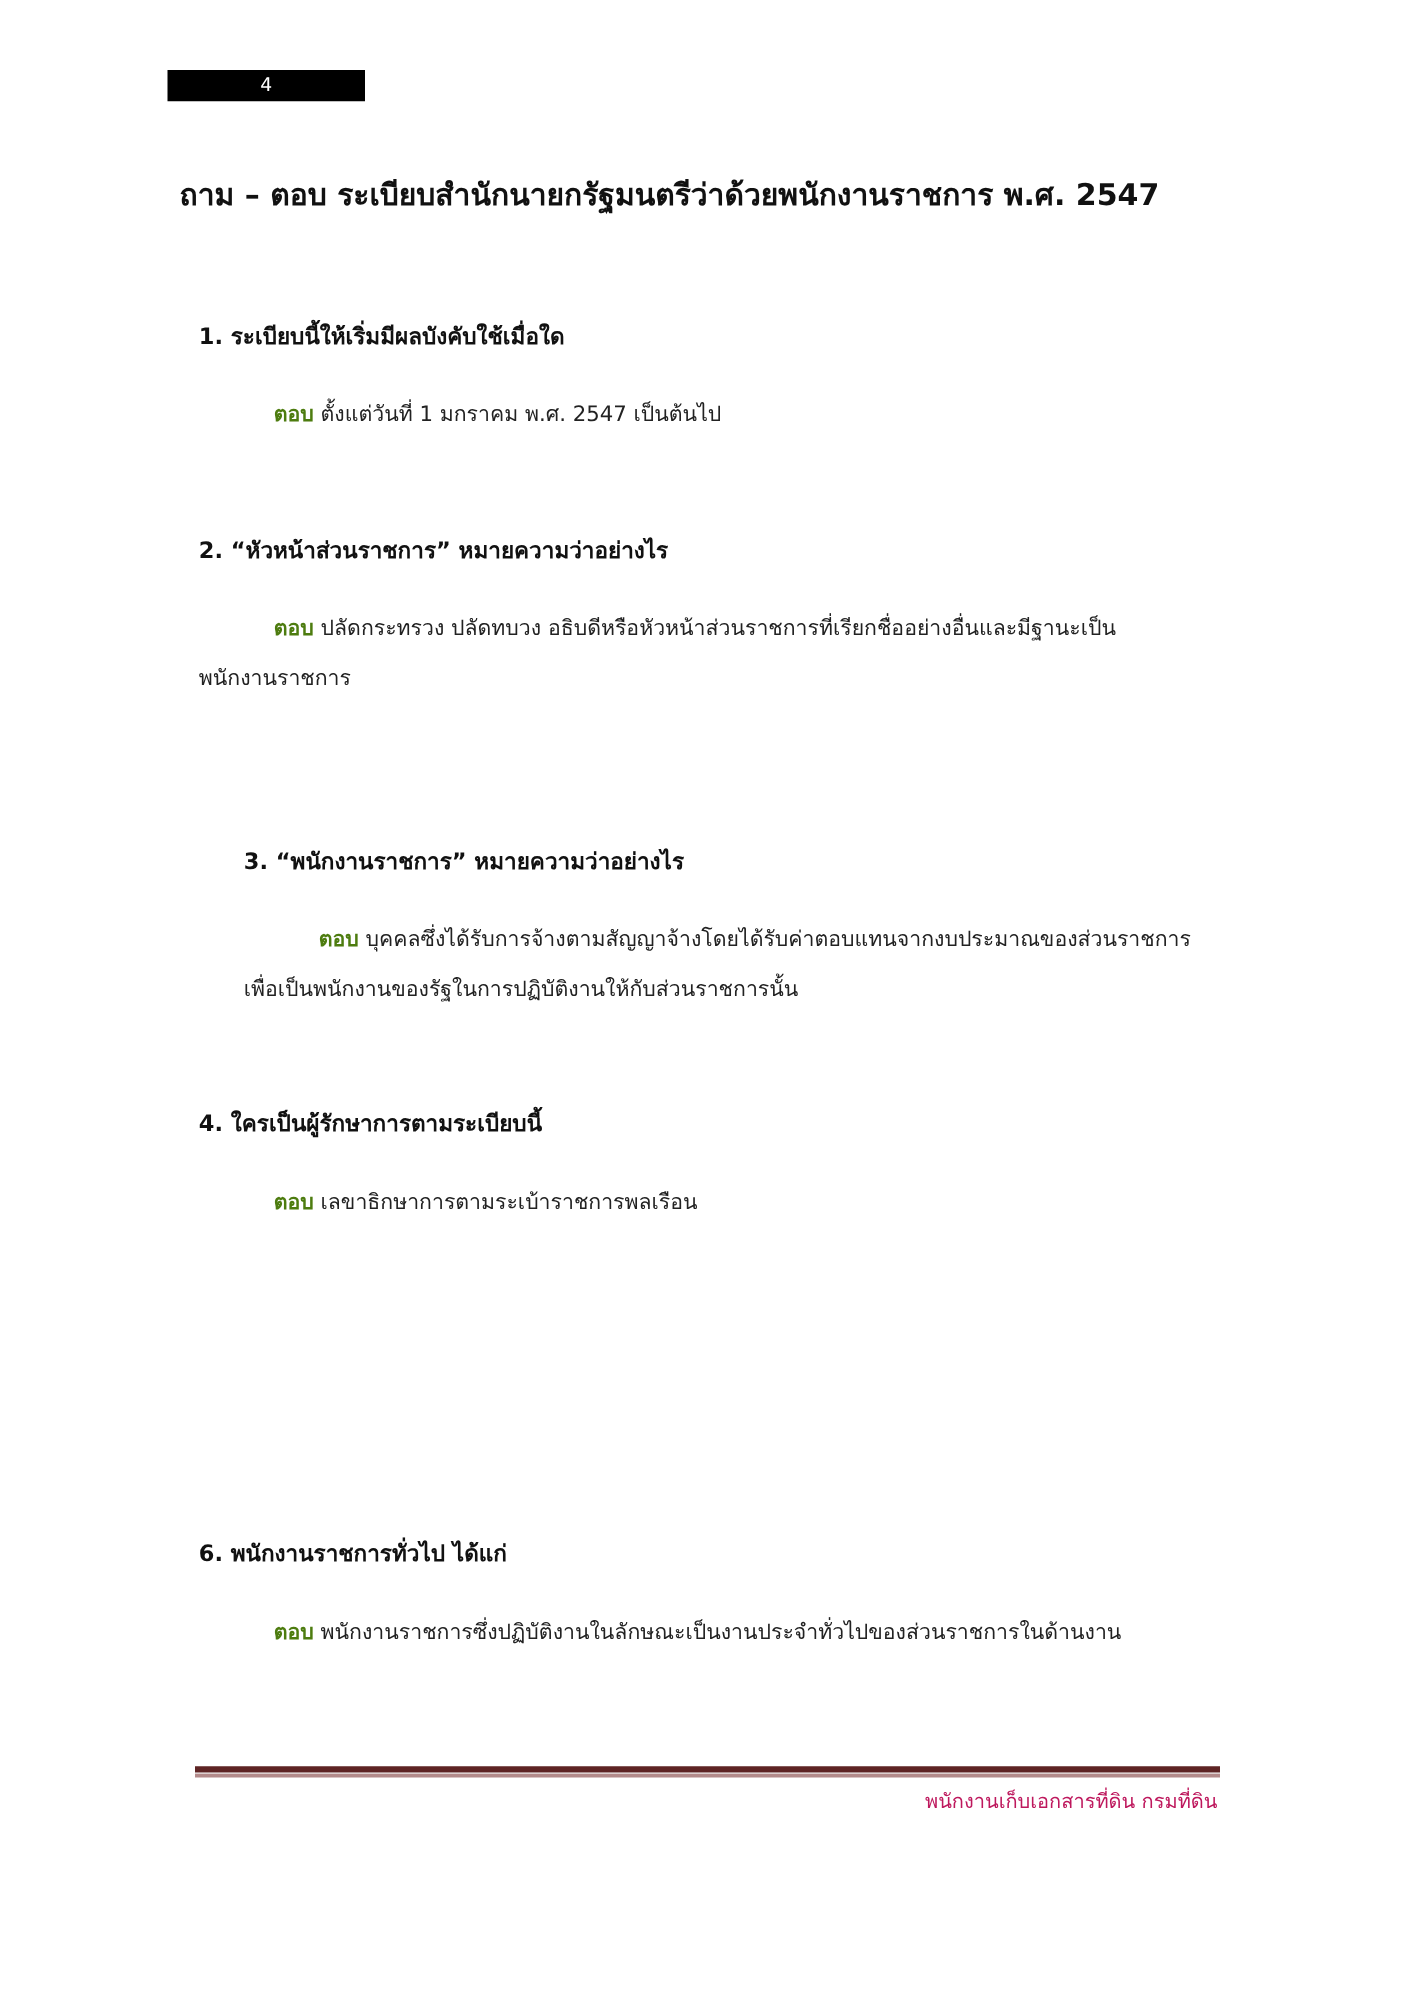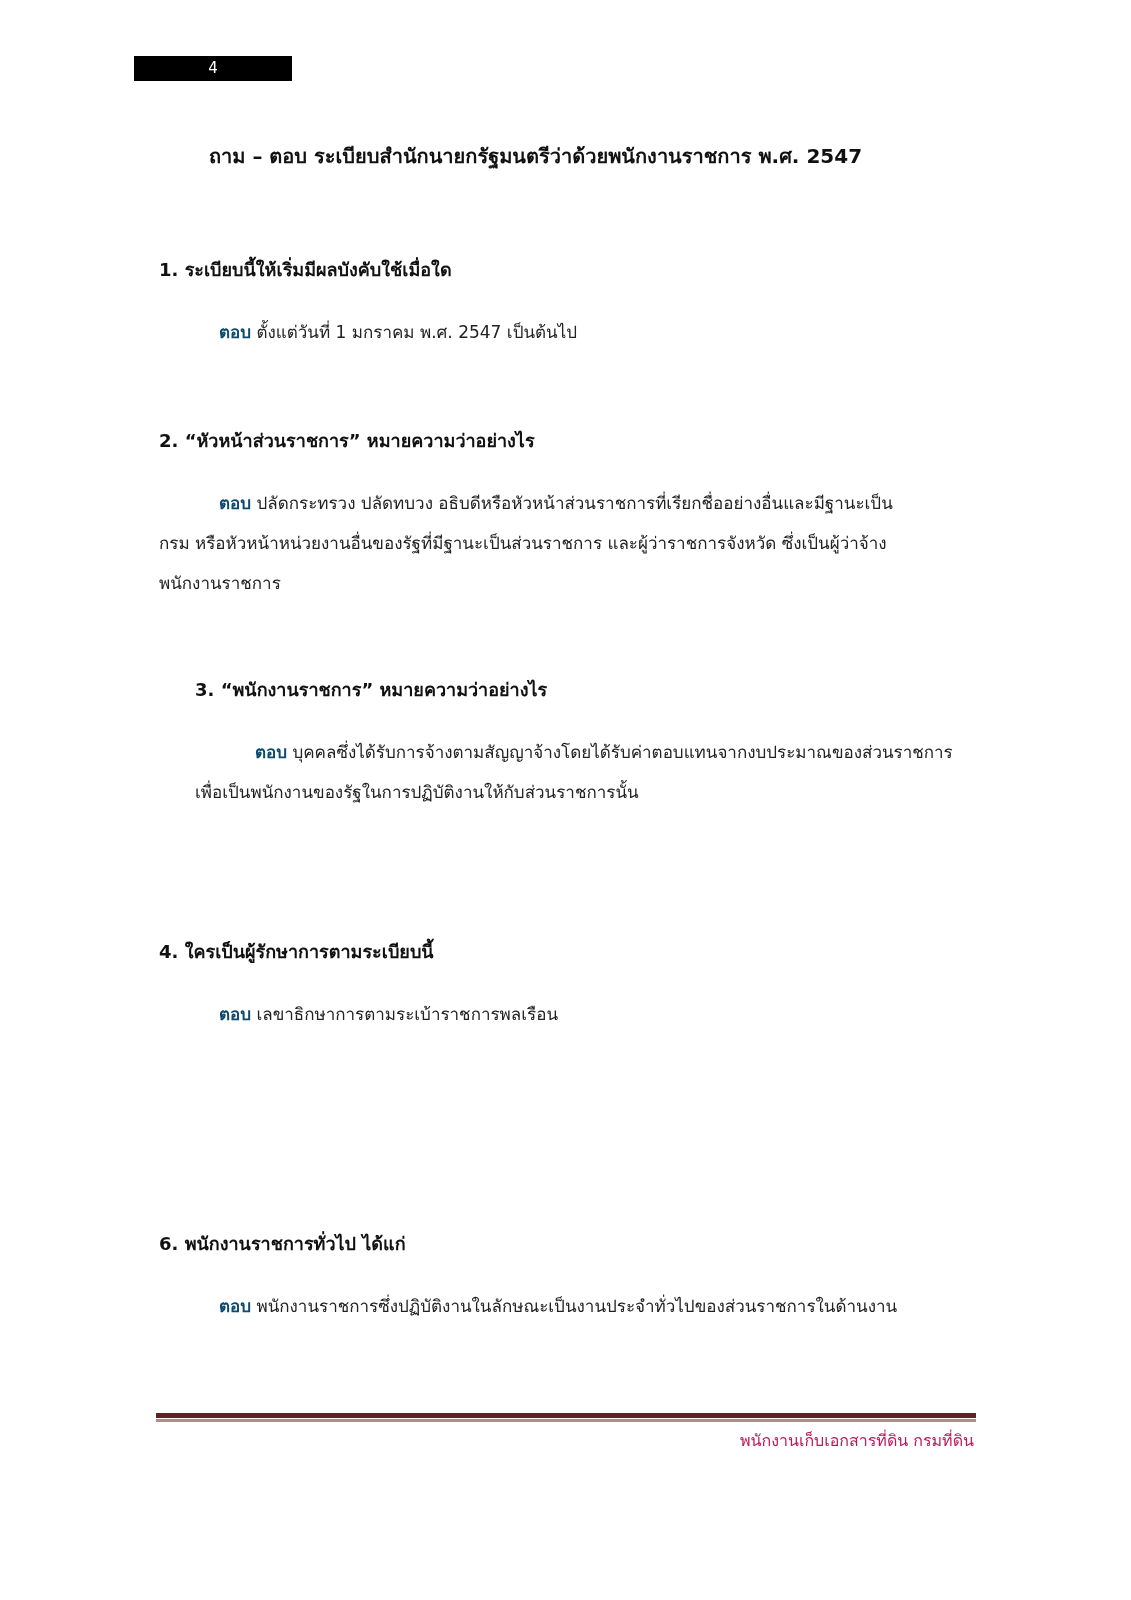--- a/index.html
+++ b/index.html
@@ -26,21 +26,21 @@
       font-size: 15px;
       line-height: 25px;
       text-align: center;
     }
     .doc-title {
       position: absolute;
       left: 0;
       top: 142px;
       width: 1071px;
       text-align: center;
-      font-size: 20px;
+      font-size: 24px;
       font-weight: bold;
       line-height: 28px;
       color: #111;
     }
     .qa {
       position: absolute;
       left: 159px;
       width: 820px;
     }
     .question {
@@ -59,21 +59,21 @@
     }
     .answer-line {
       display: block;
       white-space: nowrap;
     }
     .answer-line.first {
       padding-left: 60px;
     }
     .answer-label {
       font-weight: bold;
-      color: #0c4a6e;
+      color: #4d7c0f;
     }
     .footer-rule {
       position: absolute;
       left: 156px;
       top: 1413px;
       width: 820px;
       height: 5px;
       background: #5e2424;
       border-bottom: 1px solid #ffffff;
       box-shadow: 0 3px 0 0 #b38a8a;
@@ -101,34 +101,33 @@
   <p class="question">1. ระเบียบนี้ให้เริ่มมีผลบังคับใช้เมื่อใด</p>
   <div class="answer" style="margin-top:28px;">
     <span class="answer-line first"><span class="answer-label">ตอบ</span> <span>ตั้งแต่วันที่ 1 มกราคม พ.ศ. 2547 เป็นต้นไป</span></span>
   </div>
 </div>
 
 <div class="qa" style="top:427px;">
   <p class="question">2. “หัวหน้าส่วนราชการ” หมายความว่าอย่างไร</p>
   <div class="answer" style="margin-top:28px;">
     <span class="answer-line first"><span class="answer-label">ตอบ</span> <span>ปลัดกระทรวง ปลัดทบวง อธิบดีหรือหัวหน้าส่วนราชการที่เรียกชื่ออย่างอื่นและมีฐานะเป็น</span></span>
-    <span class="answer-line">กรม หรือหัวหน้าหน่วยงานอื่นของรัฐที่มีฐานะเป็นส่วนราชการ และผู้ว่าราชการจังหวัด ซึ่งเป็นผู้ว่าจ้าง</span>
     <span class="answer-line">พนักงานราชการ</span>
   </div>
 </div>
 
 <div class="qa" style="top:676px;margin-left:36px;">
   <p class="question">3. “พนักงานราชการ” หมายความว่าอย่างไร</p>
   <div class="answer" style="margin-top:28px;">
     <span class="answer-line first"><span class="answer-label">ตอบ</span> <span>บุคคลซึ่งได้รับการจ้างตามสัญญาจ้างโดยได้รับค่าตอบแทนจากงบประมาณของส่วนราชการ</span></span>
     <span class="answer-line">เพื่อเป็นพนักงานของรัฐในการปฏิบัติงานให้กับส่วนราชการนั้น</span>
   </div>
 </div>
 
-<div class="qa" style="top:938px;">
+<div class="qa" style="top:886px;">
   <p class="question">4. ใครเป็นผู้รักษาการตามระเบียบนี้</p>
   <div class="answer" style="margin-top:28px;">
     <span class="answer-line first"><span class="answer-label">ตอบ</span> <span>เลขาธิกษาการตามระเบ้าราชการพลเรือน</span></span>
   </div>
 </div>
 
 <div class="qa" style="top:1058px;">
 </div>
 
 <div class="qa" style="top:1230px;">

